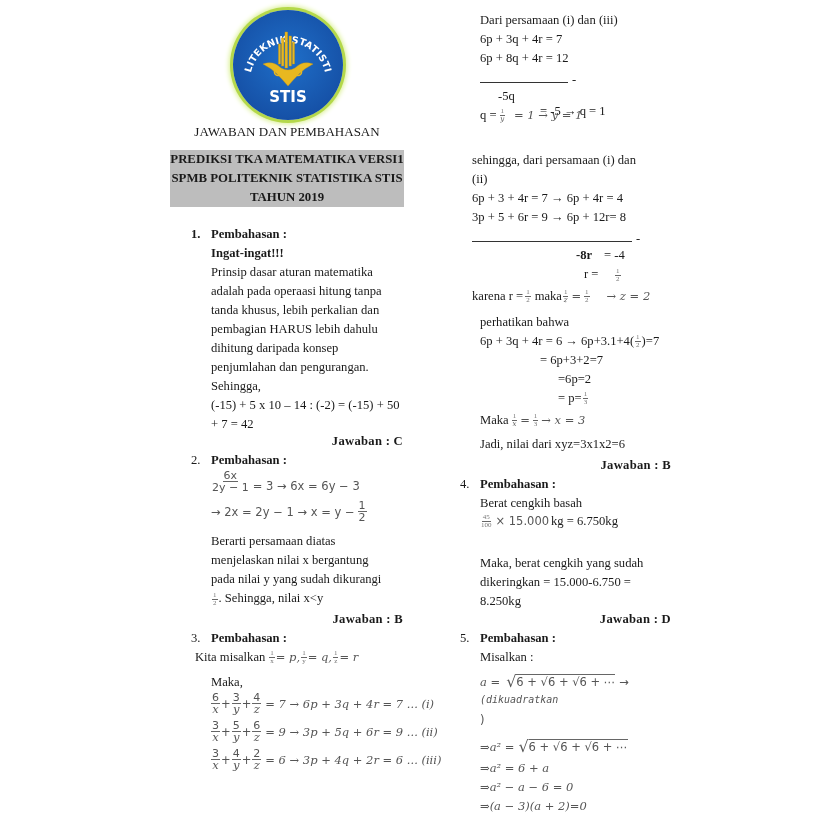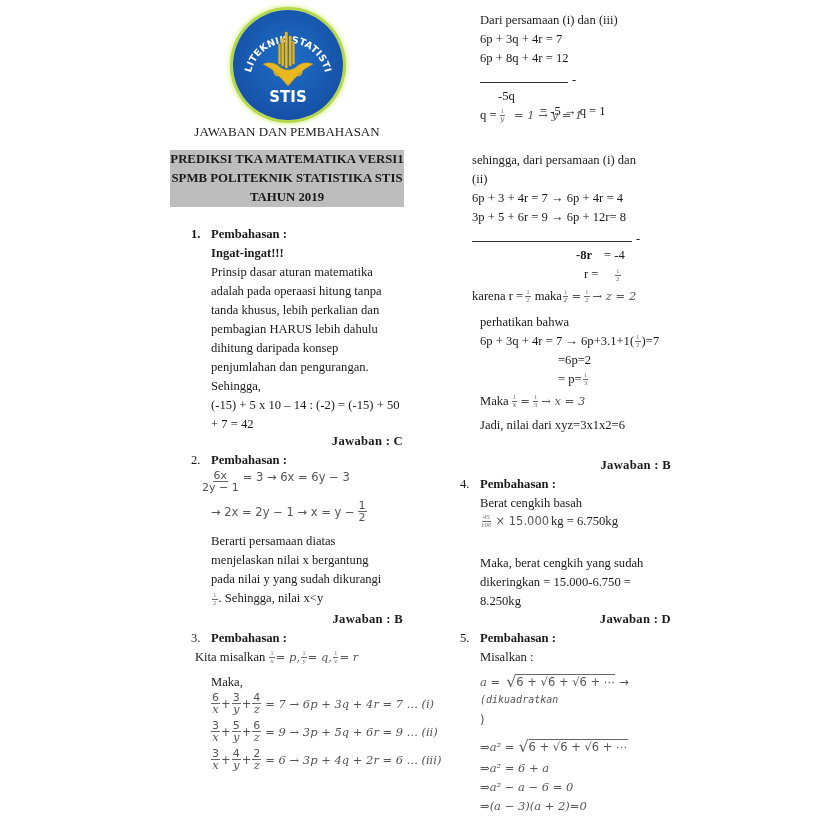--- a/index.html
+++ b/index.html
@@ -71,21 +71,21 @@
   <div class="txt">dihitung daripada konsep</div>
   <div class="txt">penjumlahan dan pengurangan.</div>
   <div class="txt">Sehingga,</div>
   <div class="txt">(-15) + 5 x 10 – 14 : (-2) =  (-15) + 50</div>
   <div class="txt">+ 7 = 42</div>
 </div>
 <div class="abs txt b right" style="left:211px; top:432px; width:192px; letter-spacing:0.3px;">Jawaban : C</div>
 
 <div class="abs txt" style="left:191px; top:451px;">2.</div>
 <div class="abs txt b" style="left:211px; top:451px;">Pembahasan :</div>
-<div class="abs mathu" style="left:201px; top:470px; line-height:14px; display:flex; align-items:flex-start;">
+<div class="abs mathu" style="left:211px; top:470px; line-height:14px; display:flex; align-items:flex-end;">
   <span class="fr md" style="font-family:'DejaVu Sans',sans-serif;">
     <span class="n">6x</span>
     <span>2y − 1</span>
   </span>
   <span style="margin-left:3px;">= 3 → 6x = 6y − 3</span>
 </div>
 <div class="abs mathu" style="left:211px; top:500px; display:flex; align-items:center;">
   <span>→ 2x = 2y − 1 → x = y −</span>
   <span class="fr md" style="margin-left:3px;">
     <span class="n">1</span>
@@ -226,34 +226,35 @@
     <span style="margin-left:3px;">maka</span>
     <span class="fr sm">
         <span class="n">1</span>
         <span class="math" style="font-size:7px;">z</span>
       </span>
     <span class="mathu" style="margin:0 2px;">=</span>
     <span class="fr sm">
         <span class="n">1</span>
         <span>2</span>
       </span>
-    <span class="math" style="margin-left:2px;">→ z = 2</span>
+    <span class="math" style="margin-left:16px;">→ z = 2</span>
   </div>
 </div>
 
 <div class="abs" style="left:480px; top:313px;">
   <div class="txt">perhatikan bahwa</div>
   <div class="txt" style="display:flex; align-items:center;">
-    <span>6p + 3q + 4r = 7 → 6p+3.1+1(</span>
+    <span>6p + 3q + 4r = 6 → 6p+3.1+4(</span>
     <span class="fr sm">
         <span class="n">1</span>
         <span>2</span>
       </span>
     <span>)=7</span>
   </div>
+  <div class="txt" style="padding-left:60px;">= 6p+3+2=7</div>
   <div class="txt" style="padding-left:78px;">=6p=2</div>
   <div class="txt" style="padding-left:78px; display:flex; align-items:center;">
     <span>=  p=</span>
     <span class="fr sm">
         <span class="n">1</span>
         <span>3</span>
       </span>
   </div>
   <div class="txt" style="display:flex; align-items:center; height:24px;">
     <span>Maka</span>

